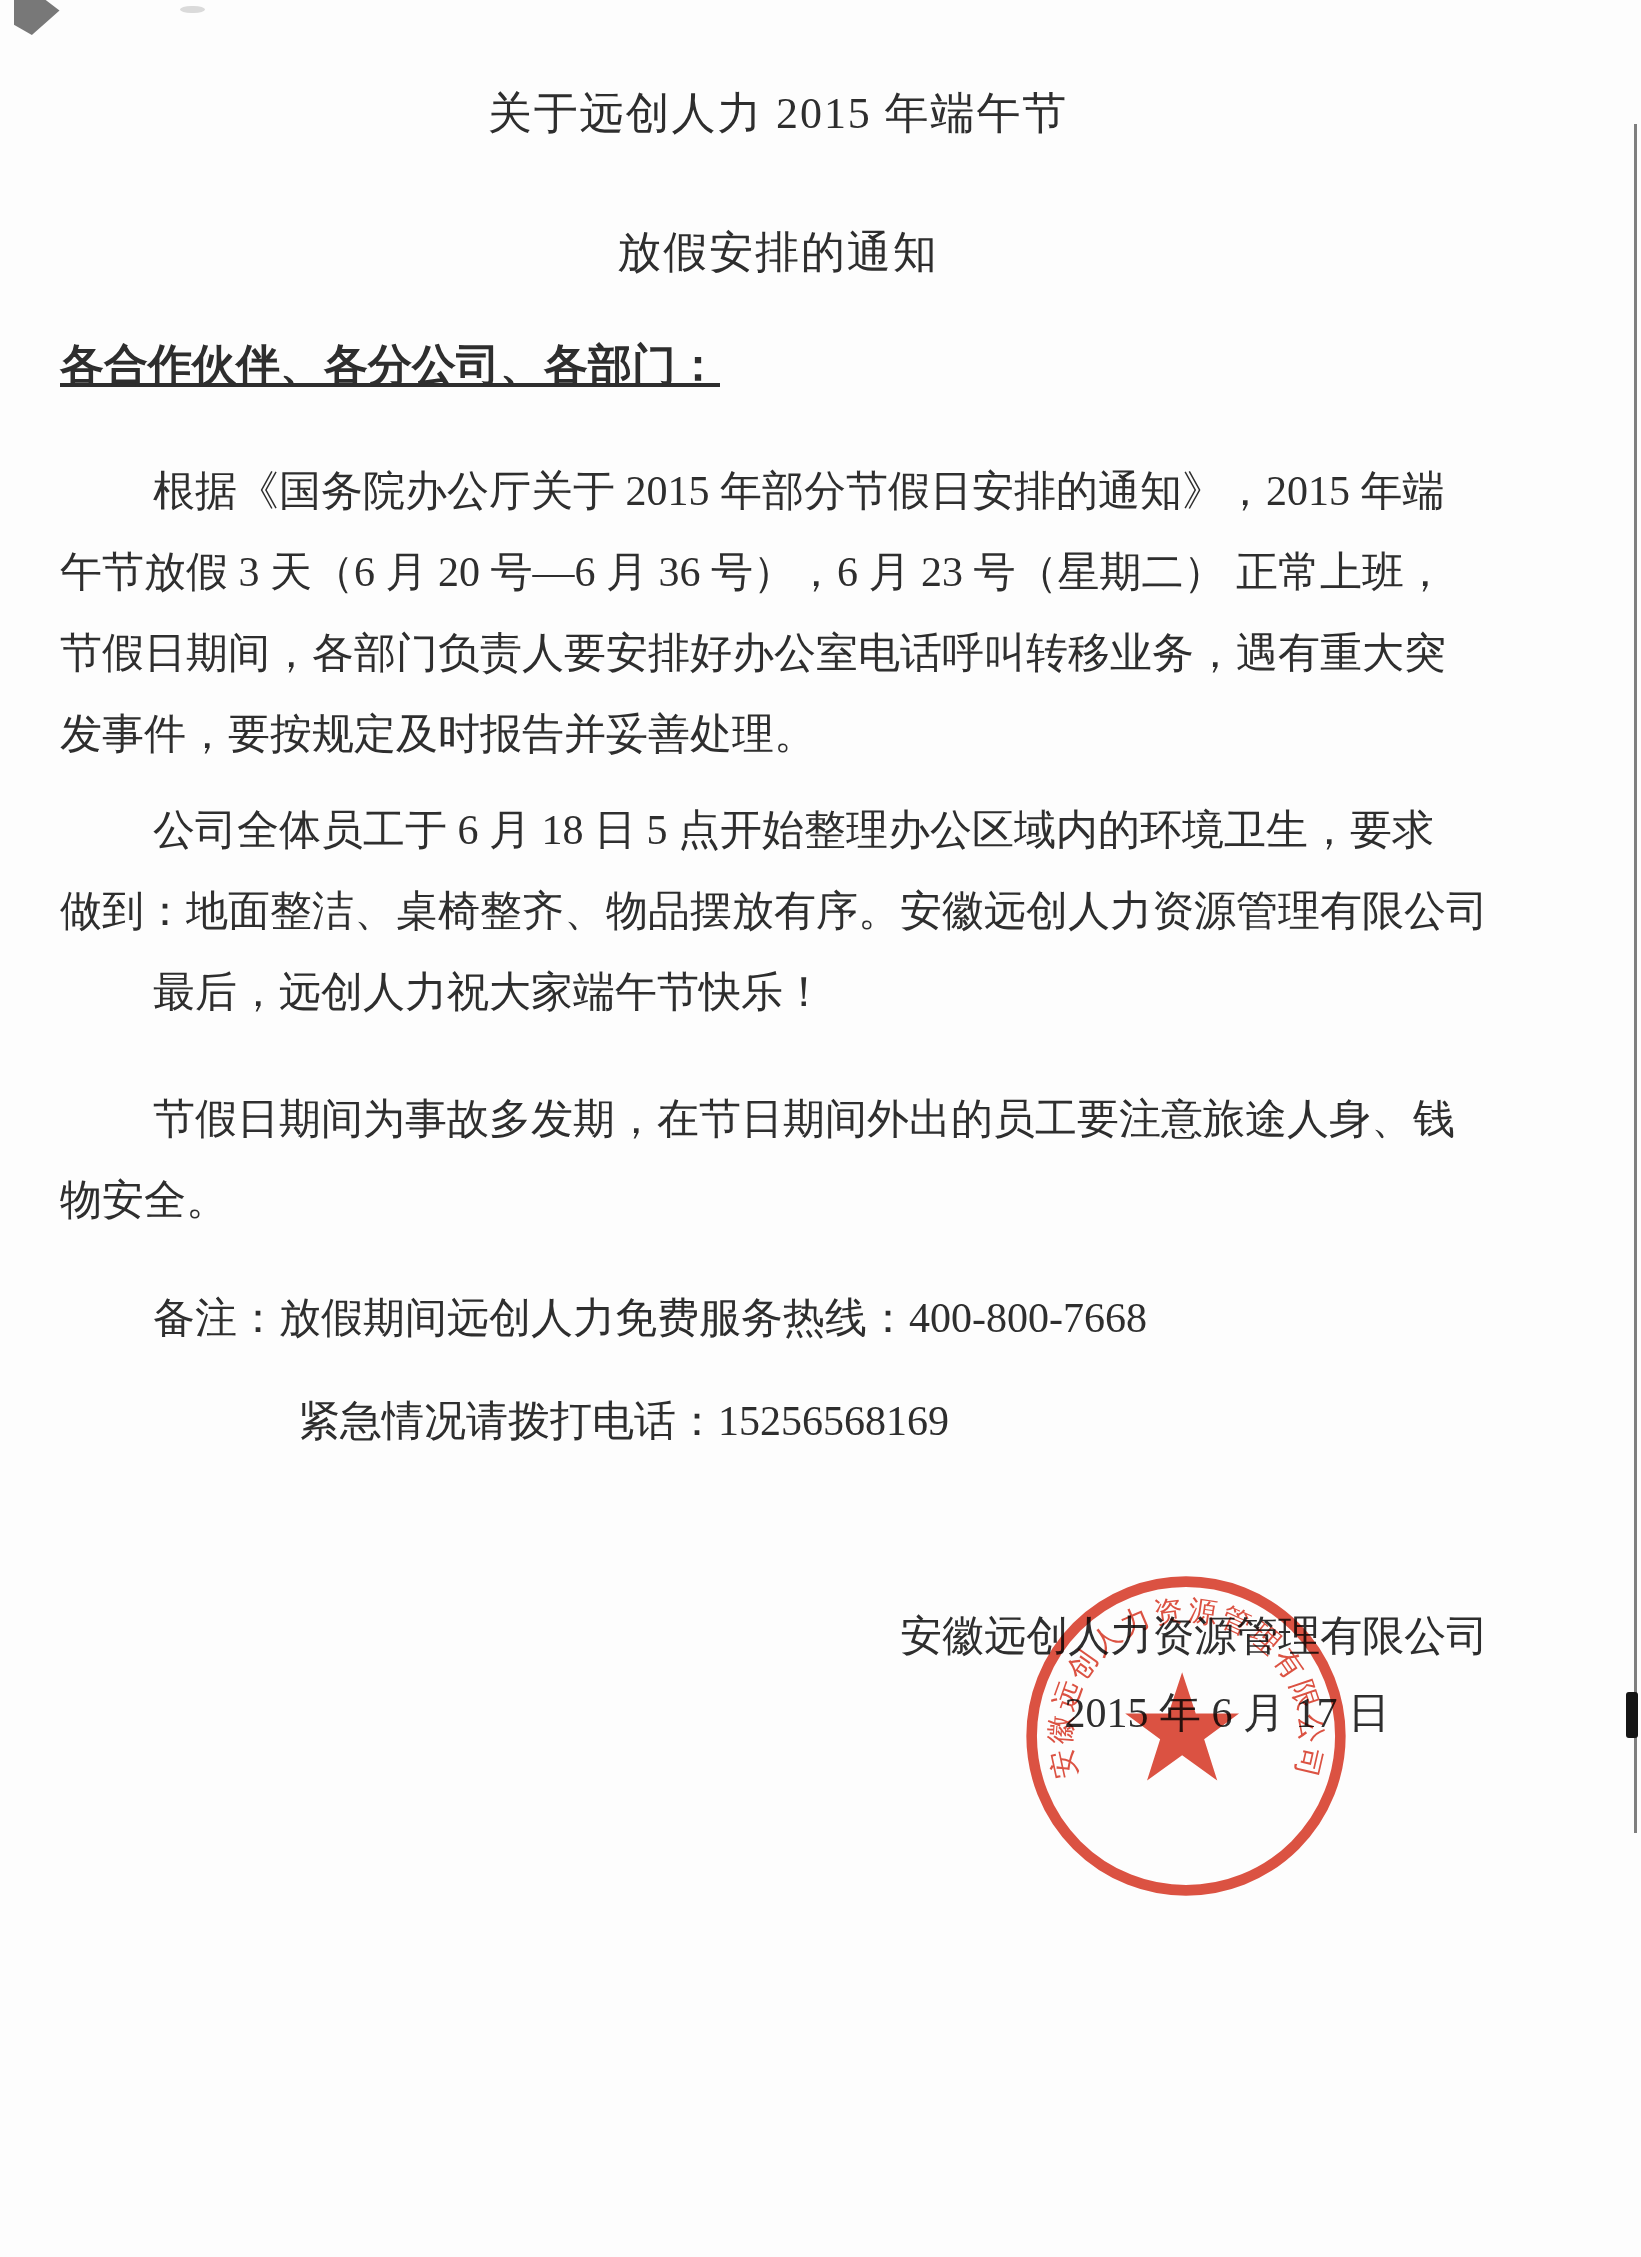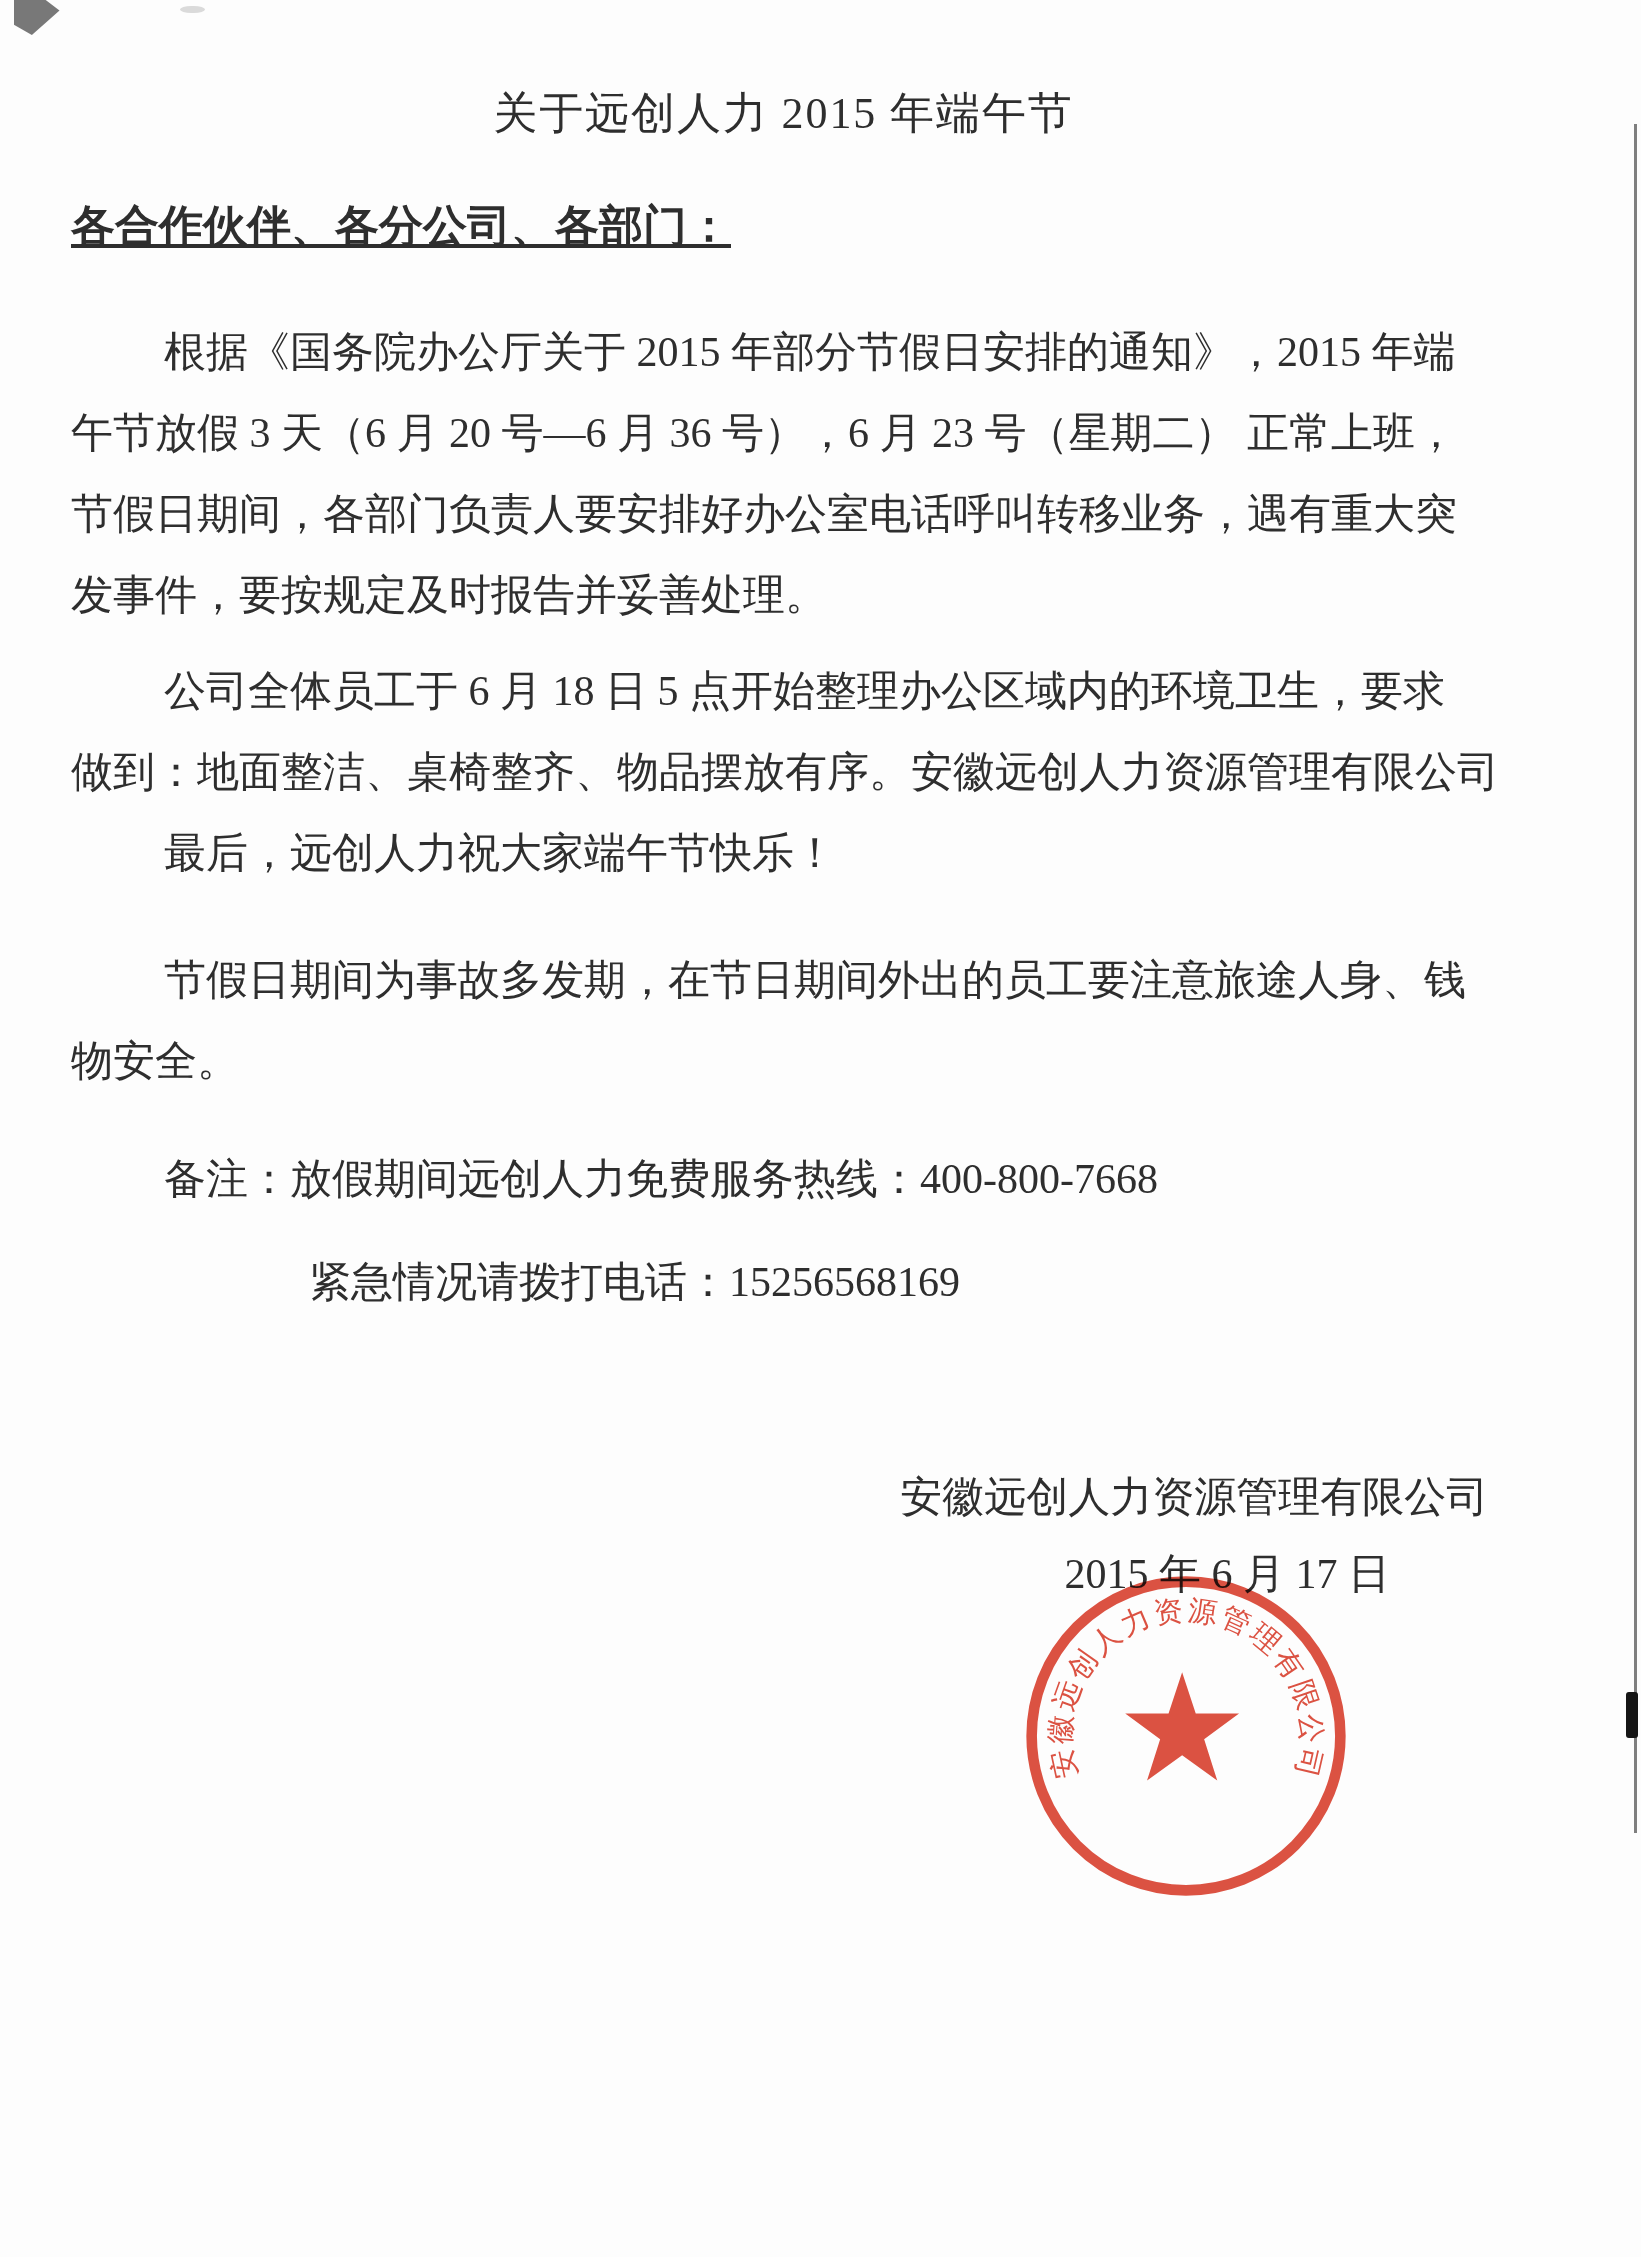--- a/index.html
+++ b/index.html
@@ -5,21 +5,21 @@
   html,body{margin:0;padding:0;}
   body{
     width:1641px;height:2257px;
     background:#fdfdfd;
     position:relative;
     font-family:"Liberation Serif","DejaVu Serif",serif;
     color:#2e2e2e;
     overflow:hidden;
   }
   .page{position:absolute;inset:0;}
-  .content{padding:85px 145px 0 60px;margin-left:11px;}
+  .content{padding:85px 145px 0 60px;}
   .title{ text-align:center; font-size:44px; line-height:58px; letter-spacing:1.9px;}
   .title.second{margin-top:81px;}
   .salutation{margin-top:54px; font-size:44px; font-weight:bold; line-height:60px;text-decoration:underline;}
   .para .line{font-size:42px; line-height:81px; white-space:nowrap;}
   .indent{padding-left:93px;}
   .indent-deep{padding-left:238px;}
   .p1{margin-top:55px;}
   .p2{margin-top:14.5px;}
   .p3{margin-top:46px;}
   .p4{margin-top:0;}
@@ -44,20 +44,21 @@
   .right-edge-blob{left:1626px; top:1692px; width:11.6px; height:46px;
     background:#151515; border-radius:2.9px;}
 </style>
 </head>
 <body>
 
 <div class="page">
   <div class="content">
 
     <div class="title">关于远创人力 2015 年端午节</div>
+    <div class="title second">放假安排的通知</div>
 
     <div class="salutation">各合作伙伴、各分公司、各部门：</div>
 
     <div class="para p1">
       <div class="line indent">根据《国务院办公厅关于 2015 年部分节假日安排的通知》，2015 年端</div>
       <div class="line">午节放假 3 天（6 月 20 号—6 月 36 号），6 月 23 号（星期二） 正常上班，</div>
       <div class="line">节假日期间，各部门负责人要安排好办公室电话呼叫转移业务，遇有重大突</div>
       <div class="line">发事件，要按规定及时报告并妥善处理。</div>
     </div>
 

